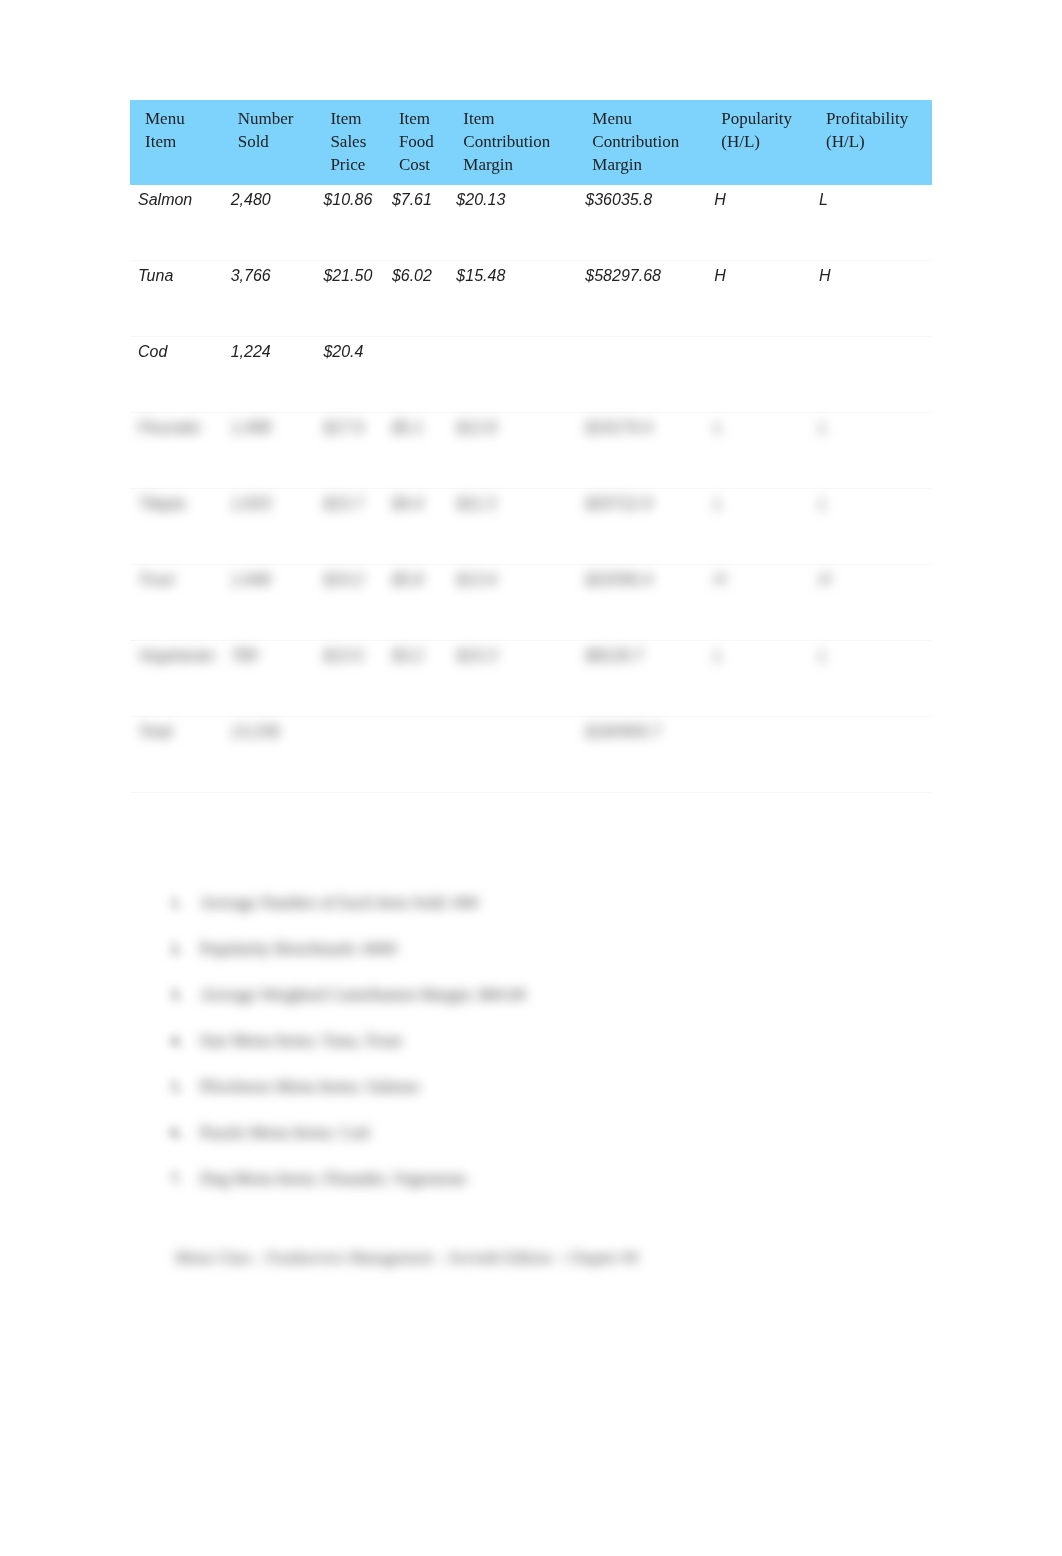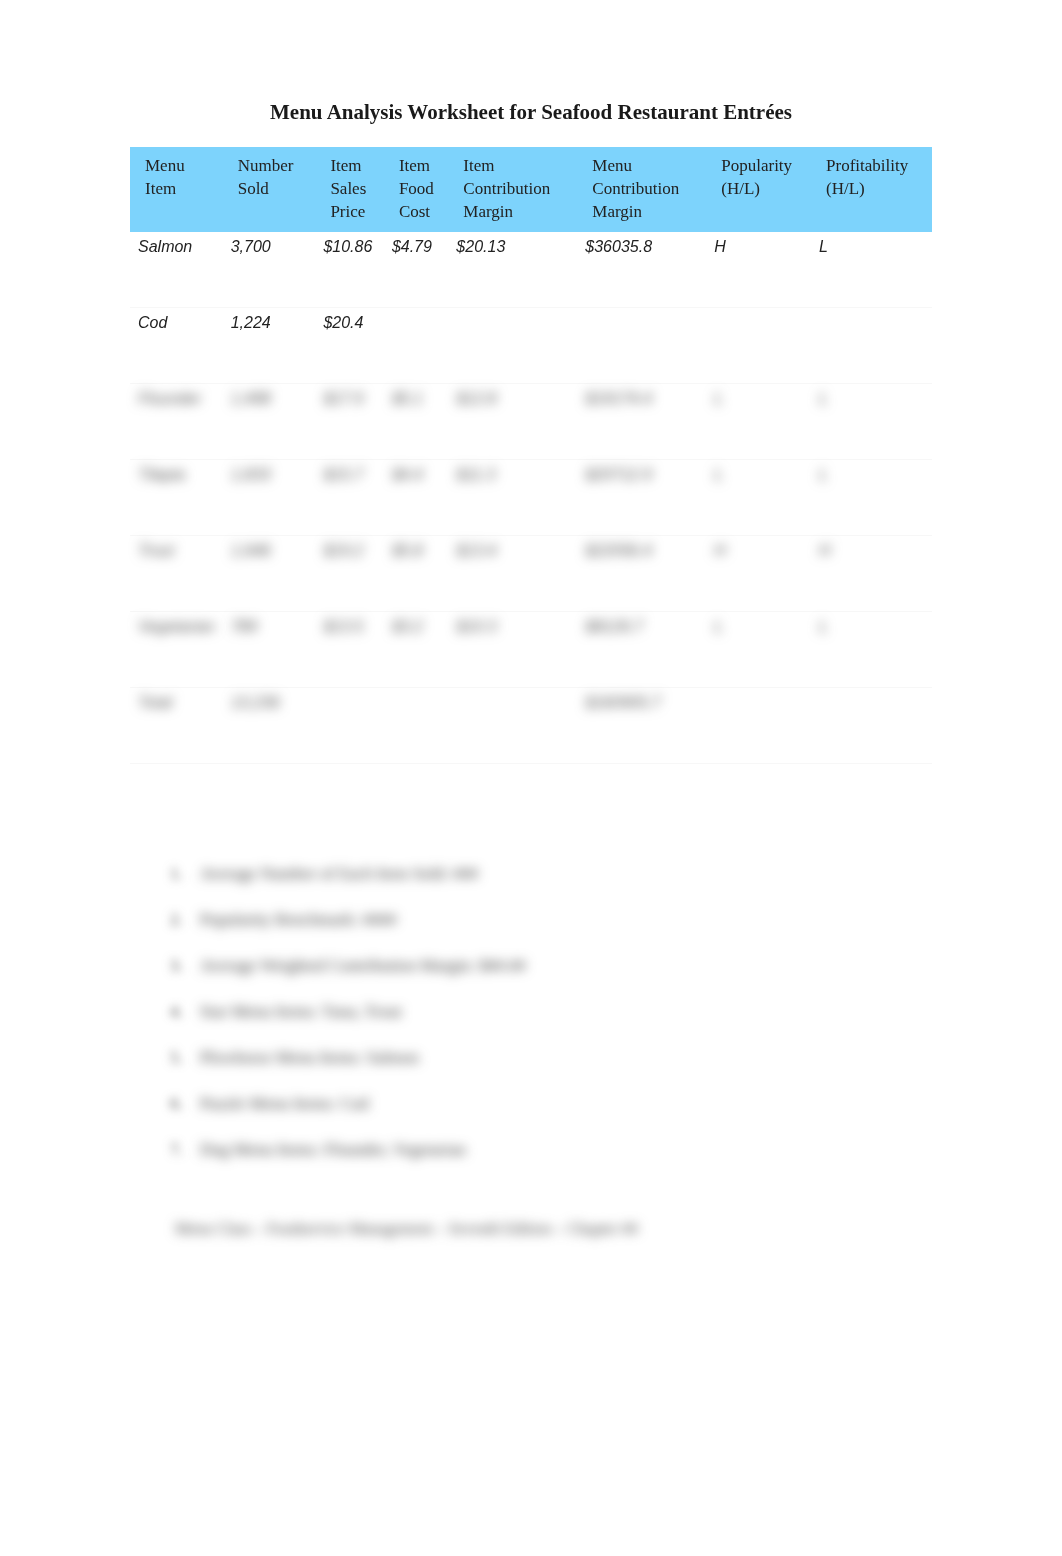--- a/index.html
+++ b/index.html
@@ -113,21 +113,20 @@
       color: #444;
       font-size: 16px;
       font-family: Georgia, serif;
       padding-left: 5px;
     }
   </style>
 </head>
 <body>
 
 <div class="page">
-  <div class="title">Menu Analysis Worksheet for Seafood Restaurant Entrées</div>
 
   <table class="menu">
     <colgroup>
       <col class="c0">
         <col class="c1">
         <col class="c2">
         <col class="c3">
       <col class="c4">
         <col class="c5">
         <col class="c6">
@@ -141,27 +140,37 @@
         <th>Item Food Cost</th>
         <th>Item Contribution Margin</th>
         <th>Menu Contribution Margin</th>
         <th>Popularity (H/L)</th>
         <th>Profitability (H/L)</th>
       </tr>
     </thead>
     <tbody>
       <tr>
         <td>Salmon</td>
-        <td>3,700</td>
+        <td>2,480</td>
         <td class="wrap-num">$10.86</td>
-        <td class="wrap-num">$4.79</td>
+        <td class="wrap-num">$7.61</td>
         <td>$20.13</td>
         <td>$36035.8</td>
         <td>H</td>
         <td>L</td>
+      </tr>
+      <tr>
+        <td>Tuna</td>
+        <td>3,766</td>
+        <td class="wrap-num">$21.50</td>
+        <td class="wrap-num">$6.02</td>
+        <td>$15.48</td>
+        <td>$58297.68</td>
+        <td>H</td>
+        <td>H</td>
       </tr>
       <tr>
         <td>Cod</td>
         <td>1,224</td>
         <td class="wrap-num">$20.4</td>
         <td class="wrap-num"><span></span></td>
         <td><span></span></td>
         <td><span></span></td>
         <td><span></span></td>
         <td><span></span></td>

